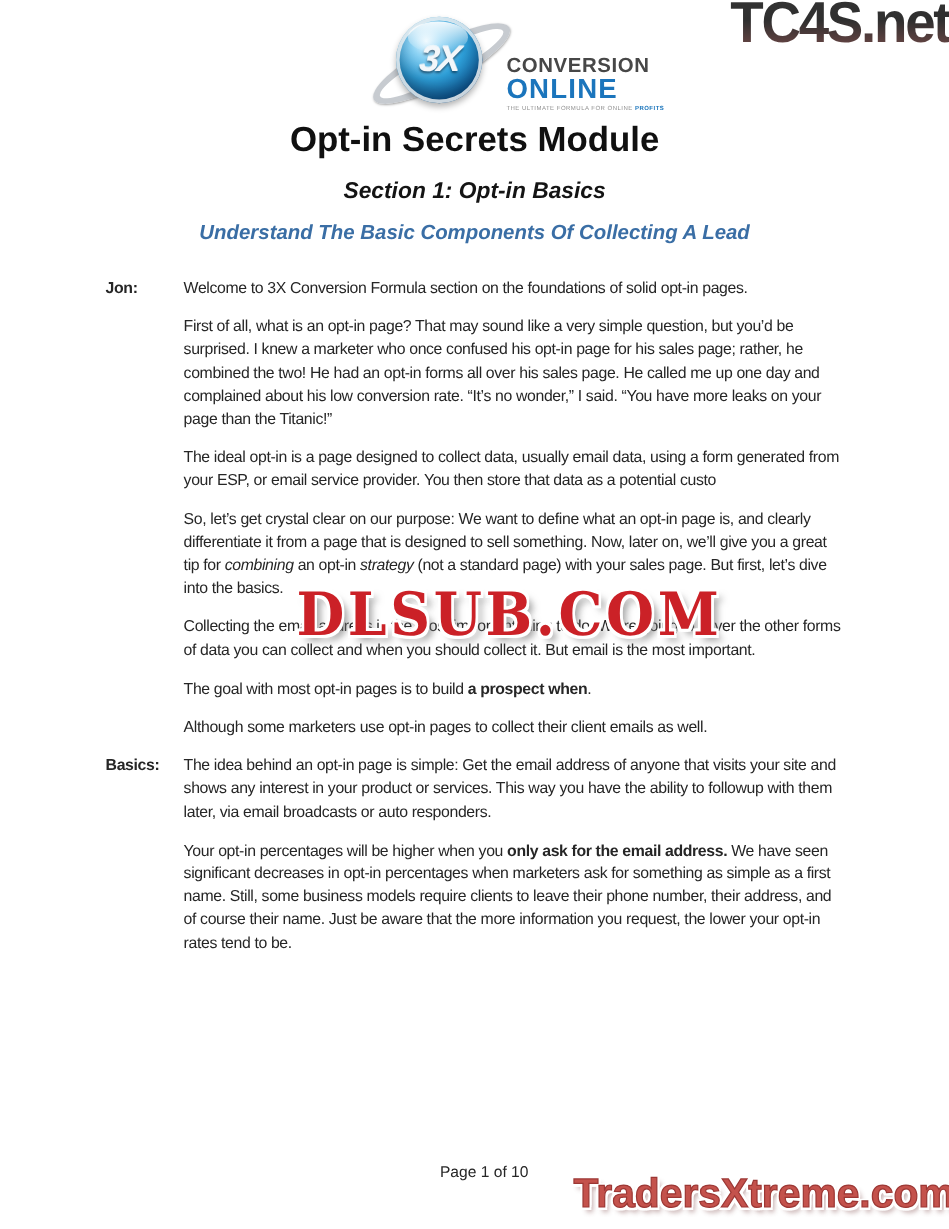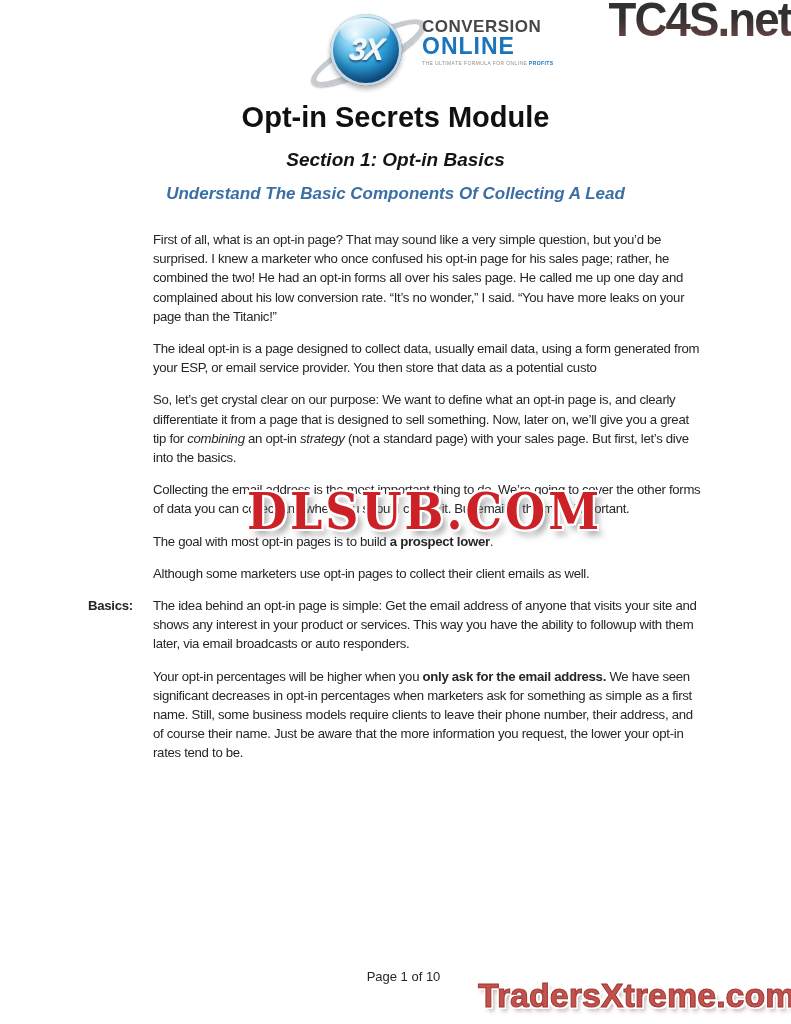--- a/index.html
+++ b/index.html
@@ -34,21 +34,21 @@
     border-radius: 50%;
     background: linear-gradient(rgba(255,255,255,.9), rgba(255,255,255,0));
   }
   .logo-mark {
     position: absolute; left: 12px; top: 8px; width: 72px; height: 72px;
     display: flex; align-items: center; justify-content: center;
     font-style: italic; font-weight: bold; font-size: 30px; letter-spacing: -2px;
     color: #f3f7fa; transform: skewX(-6deg);
     text-shadow: 0 2px 2px rgba(0,20,40,.55), 0 -1px 0 rgba(255,255,255,.65);
   }
-  .logo-text { position: absolute; left: 104px; top: 12px; white-space: nowrap; }
+  .logo-text { position: absolute; left: 104px; top: 40px; white-space: nowrap; }
   .logo-name1 { font-size: 17px; font-weight: bold; color: #474747; letter-spacing: .5px; line-height: 17px; }
   .logo-name2 { font-size: 23px; font-weight: bold; letter-spacing: 1px; line-height: 22px; }
   .logo-tagline { margin-top: 3px; font-size: 5px; color: #8f8f8f; letter-spacing: .4px; }
   .logo-tagline .accent { font-weight: bold; }
 
   .site-mark {
     position: absolute; right: 0px; top: -8px;
     font-size: 48px; font-weight: bold; letter-spacing: -2px; white-space: nowrap;
     background: linear-gradient(180deg, #343434 0%, #2f2f2f 45%, #5d4140 78%, #7d5c56 100%);
     -webkit-background-clip: text; background-clip: text;
@@ -111,39 +111,43 @@
 
   <div class="spacer"></div>
   <div class="titles">
     <h1 class="main-title">Opt-in Secrets Module</h1>
     <h2 class="section-title">Section 1: Opt-in Basics</h2>
     <h3 class="lead-title" style="color:#3a6ea5;">Understand The Basic Components Of Collecting A Lead</h3>
   </div>
 
   <div class="content">
 
+    <div class="para">
+      <span class="speaker">Jon:</span>
+      <span>Welcome to 3X Conversion Formula section on the foundations of solid opt-in pages.</span>
+    </div>
 
     <div class="para">
       <span>First of all, what is an opt-in page?  That may sound like a very simple question, but you’d be surprised. I knew a marketer who once confused his opt-in page for his sales page; rather, he combined the two! He had an opt-in forms all over his sales page. He called me up one day and complained about his low conversion rate. “It’s no wonder,” I said. “You have more leaks on your page than the Titanic!”</span>
     </div>
 
     <div class="para">
       <span>The ideal opt-in is a page designed to collect data, usually email data, using a form generated from your ESP, or email service provider. You then store that data as a potential custo</span>
     </div>
 
     <div class="para">
       <span>So, let’s get crystal clear on our purpose: We want to define what an opt-in page is, and clearly differentiate it from a page that is designed to sell something. Now, later on, we’ll give you a great tip for </span><em>combining</em><span> an opt-in </span><em>strategy</em><span> (not a standard page) with your sales page. But first, let’s dive into the basics.</span>
     </div>
 
     <div class="para">
       <span>Collecting the email address is the most important thing to do. We’re going to cover the other forms of data you can collect and when you should collect it.  But email is the most important.</span>
     </div>
 
     <div class="para">
-      <span>The goal with most opt-in pages is to build </span><strong>a prospect lower</strong><span>.</span>
+      <span>The goal with most opt-in pages is to build </span><strong>a prospect when</strong><span>.</span>
     </div>
 
     <div class="para">
       <span>Although some marketers use opt-in pages to collect their client emails as well.</span>
     </div>
 
 
     <div class="para group-gap">
       <span class="speaker">Basics:</span>
       <span>The idea behind an opt-in page is simple: Get the email address of anyone that visits your site and shows any interest in your product or services. This way you have the ability to followup with them later, via email broadcasts or auto responders.</span>

